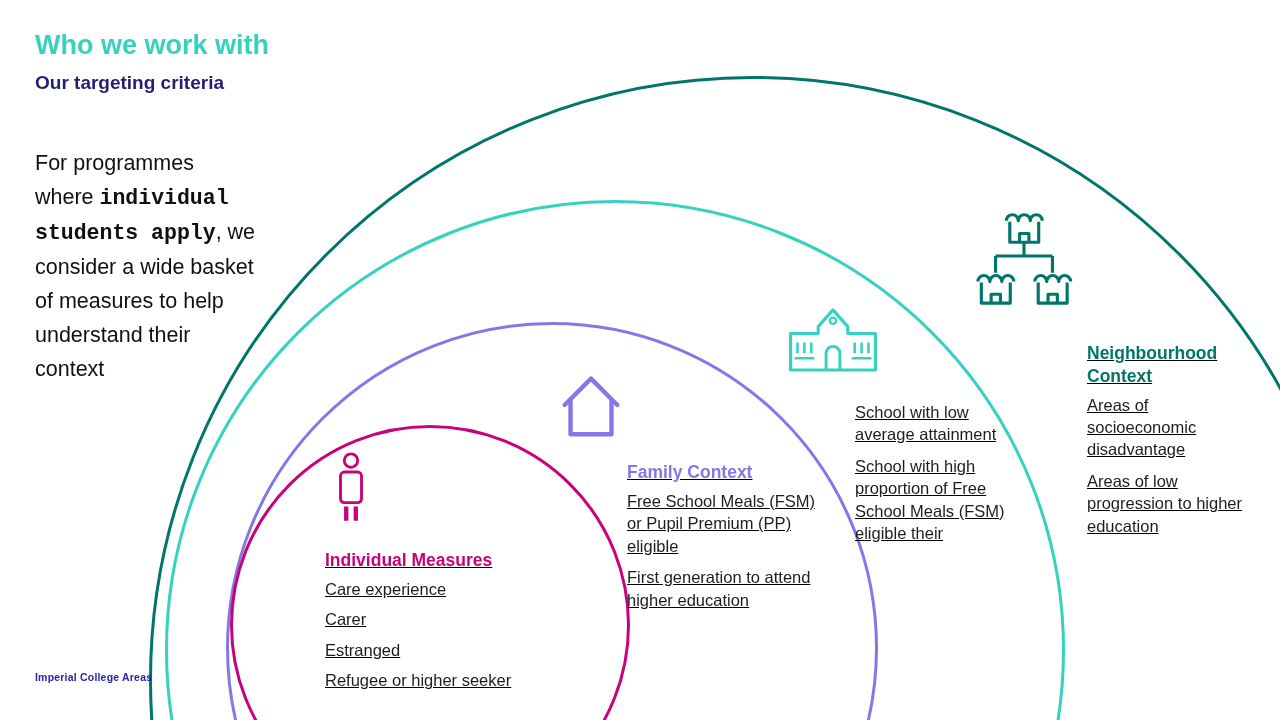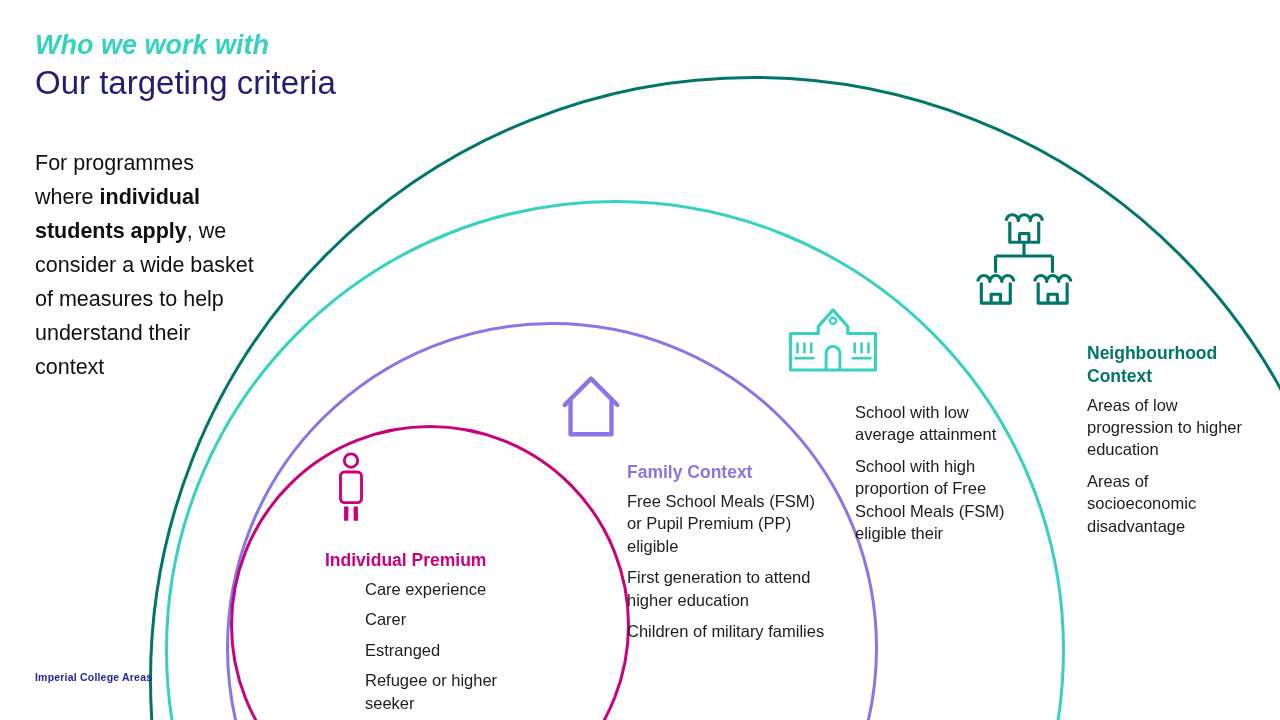--- a/index.html
+++ b/index.html
@@ -13,34 +13,34 @@
     overflow:hidden; margin:0 auto;
   }
   
   .ring{ position:absolute; border-radius:50%; border:3px solid; background:transparent; }
   .ring-dark    { left:149px; top:76px;  width:1208px; height:1208px; border-color:var(--darkteal); }
   .ring-light   { left:165px; top:200px; width:900px;  height:900px;  border-color:var(--teal); }
   .ring-purple  { left:226px; top:322px; width:652px;  height:652px;  border-color:var(--purple); }
   .ring-magenta { left:230px; top:425px; width:400px;  height:400px;  border-color:var(--magenta); }
   
   .titles{ position:absolute; left:35px; top:26px; }
-  .titles h1{ font-size:27px; line-height:38px; font-weight:700; color:var(--teal);font-style:italic; }
-  .titles h2{ font-size:33px; line-height:38px; font-weight:400; color:var(--navy); }
+  .titles h1{ font-size:27px; line-height:38px; font-weight:700; color:var(--teal); }
+  .titles h2{ font-size:19px; line-height:38px; font-weight:700; color:var(--navy); }
   
   .intro{
     position:absolute; left:35px; top:146px; width:222px;
     font-size:21.5px; line-height:34px; color:#101010;
   }
-  .intro strong{ font-weight:700; }
+  .intro strong{ font-weight:700;font-family:Liberation Mono, monospace; }
   
-  .block{ position:absolute; }
+  .block{ position:absolute;text-decoration:underline; }
   .block h3{ font-size:17.5px; font-weight:700; line-height:1.3; margin-bottom:6px; }
   .block .li{ font-size:16.5px; line-height:1.36; color:var(--ink); margin-bottom:9px; }
   .block-individual{ left:325px; top:549px; width:222px; }
-  .block-individual .li{ margin-bottom:8px;margin-left:40px; }
+  .block-individual .li{ margin-bottom:8px; }
   .block-family{ left:627px; top:461px; width:198px; }
   .block-school{ left:855px; top:401px; width:162px; }
   .block-neighbourhood{ left:1087px; top:342px; width:166px; }
   .c-magenta{ color:var(--magenta); } .c-purple{ color:var(--purple); }
   .c-teal{ color:var(--teal); }       .c-darkteal{ color:var(--darkteal); }
   
   .icon{ position:absolute; display:block; }
   .icon-person{ left:331px; top:451px; width:40px;  height:86px;  color:var(--magenta); }
   .icon-house { left:552px; top:365px; width:78px;  height:80px;  color:var(--purple); }
   .icon-school{ left:785px; top:301px; width:96px;  height:71px;  color:var(--teal); }
@@ -104,40 +104,39 @@
         </g>
       </defs>
       <use href="#shop" transform="translate(35,2)"></use>
       <use href="#shop" transform="translate(6,64)"></use>
       <use href="#shop" transform="translate(64,64)"></use>
       <path d="M55 37 V51 M26 51 H84 M26 51 V68 M84 51 V68" stroke-width="3.2"></path>
     </svg>
   </span>
 
   <section class="block block-individual">
-    <h3 class="c-magenta">Individual Premium</h3>
+    <h3 class="c-magenta">Individual Measures</h3>
     <div class="li">Care experience</div>
     <div class="li">Carer</div>
     <div class="li">Estranged</div>
     <div class="li">Refugee or higher seeker</div>
   </section>
 
   <section class="block block-family">
     <h3 class="c-purple">Family Context</h3>
     <div class="li">Free School Meals (FSM) or Pupil Premium (PP) eligible</div>
     <div class="li">First generation to attend higher education</div>
-    <div class="li">Children of military families</div>
   </section>
 
   <section class="block block-school">
     <div class="li">School with low average attainment</div>
     <div class="li">School with high proportion of Free School Meals (FSM) eligible their</div>
   </section>
 
   <section class="block block-neighbourhood">
     <h3 class="c-darkteal">Neighbourhood Context</h3>
+    <div class="li">Areas of socioeconomic disadvantage</div>
     <div class="li">Areas of low progression to higher education</div>
-    <div class="li">Areas of socioeconomic disadvantage</div>
   </section>
 
   <div class="footer-logo">Imperial College Areas</div>
 
 </div>
 
 </body></html>

